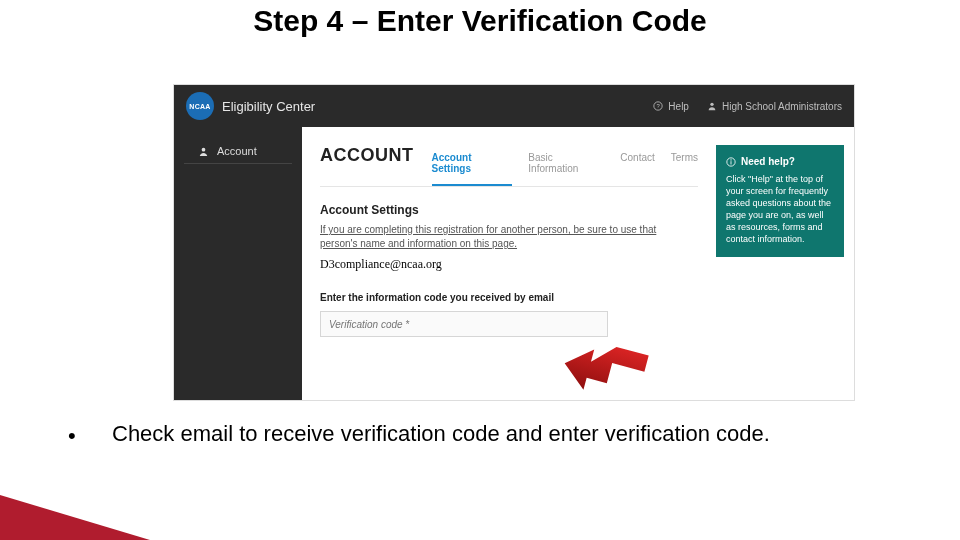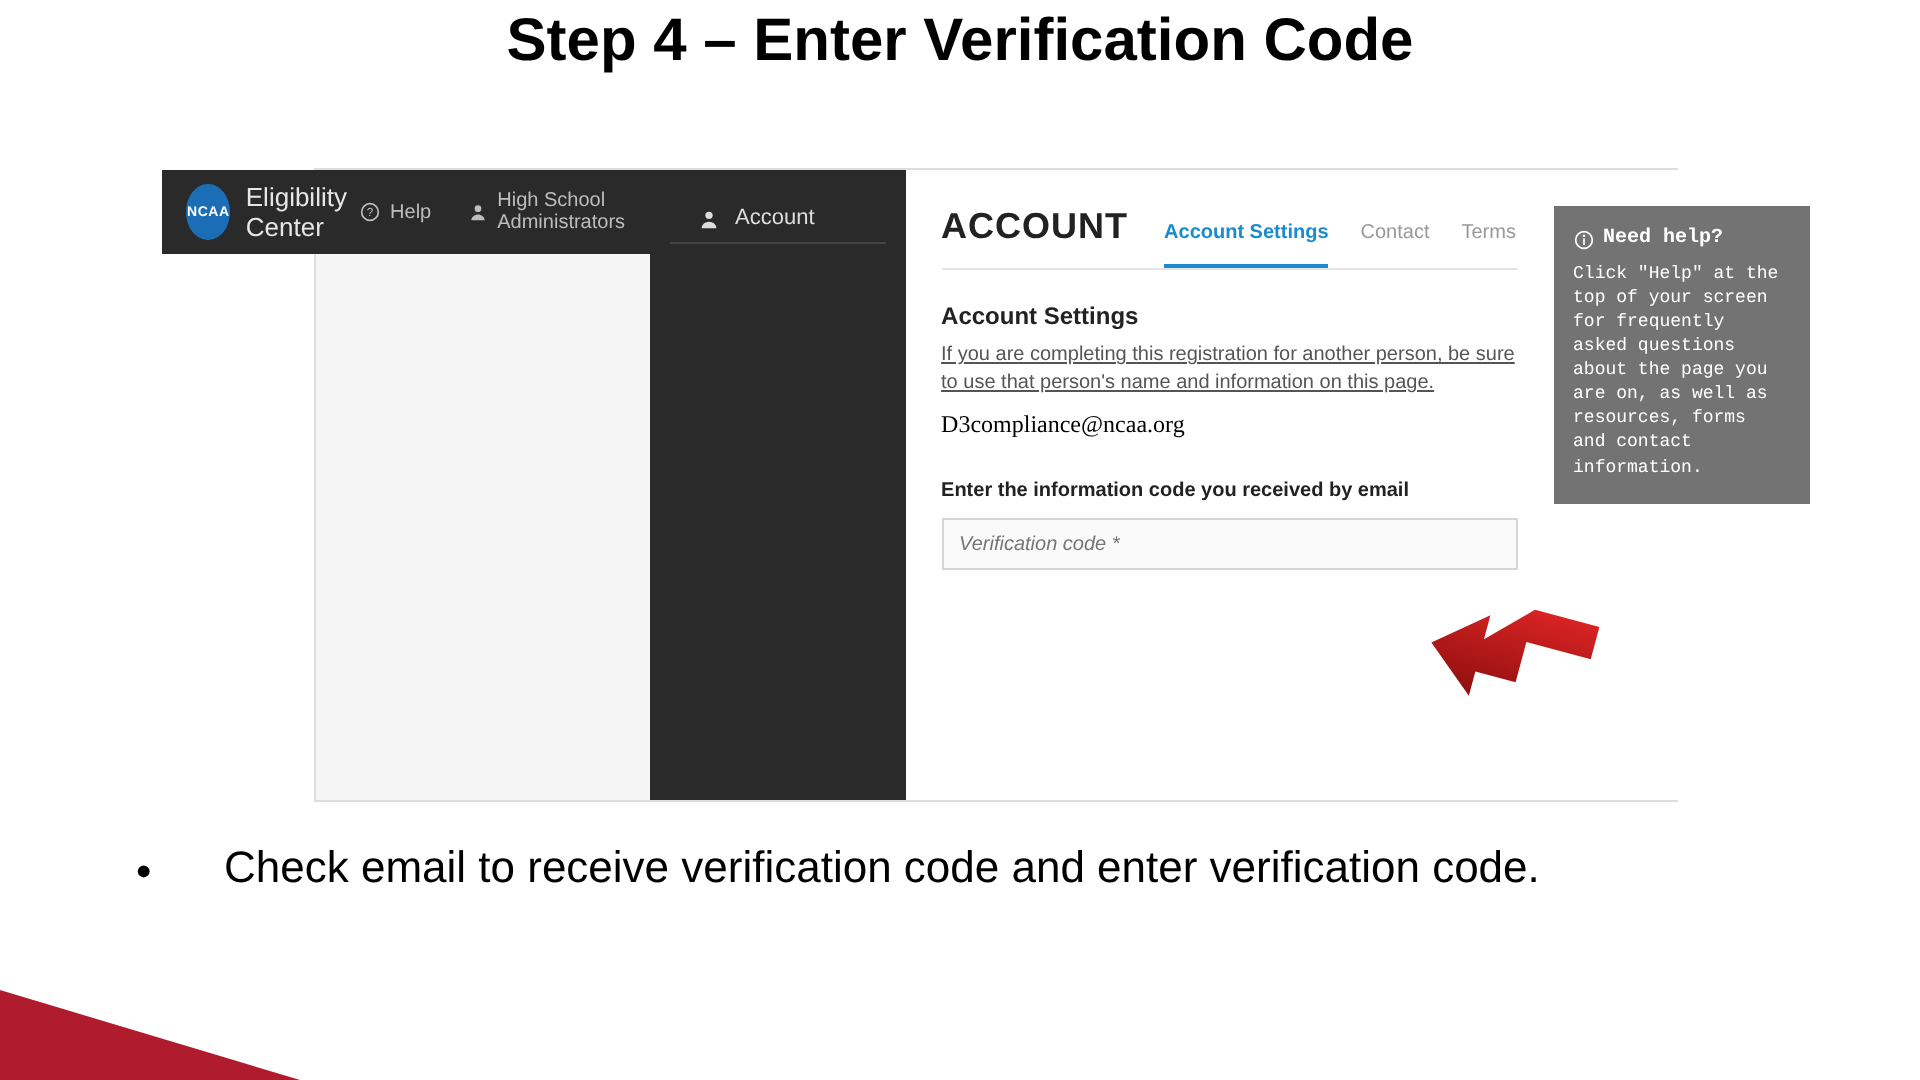--- a/index.html
+++ b/index.html
@@ -4,27 +4,26 @@
 <style>
   * { box-sizing: border-box; margin: 0; padding: 0; }
   html, body { width: 960px; height: 540px; font-family: Arial, Helvetica, sans-serif; background: #fff; overflow: hidden; }
 
   .slide { position: relative; width: 960px; height: 540px; }
 
   .title { text-align: center; font-size: 30px; font-weight: bold; color: #000; padding-top: 4px; }
 
   .screenshot {
     position: absolute;
-    left: 158px; top: 85px;
+    left: 174px; top: 85px;
     width: 680px; height: 315px;
     background: #f5f5f5;
-    display: flex; flex-direction: row;
+    display: flex; flex-direction: column;
     box-shadow: 0 0 0 1px #ddd;
     font-size: 10px;
-    justify-content: center;
   }
 
   .topbar {
     height: 42px; background: #2a2a2a; color: #cfcfcf;
     display: flex; align-items: center; padding: 0 12px;
     justify-content: space-between;
   }
   .topbar-left { display: flex; align-items: center; gap: 8px; }
   .ncaa-logo {
     width: 28px; height: 28px; border-radius: 50%; background: #1b6db5;
@@ -79,22 +78,22 @@
     position: absolute;
     left: 260px; top: 218px;
     width: 88px; height: 50px;
   }
 
   .right-col {
     width: 138px; padding: 18px 10px 0 0;
     display: flex; flex-direction: column; gap: 14px;
   }
   .help-box {
-    background: #737373; color: #fff; padding: 10px 10px 12px 10px;
-    font-size: 9px; line-height: 1.35; font-family: Liberation Mono, monospace;
+    background: #0f766e; color: #fff; padding: 10px 10px 12px 10px;
+    font-size: 9px; line-height: 1.35;
   }
   .help-title { display:flex; align-items:center; gap:5px; font-weight: bold; font-size: 10px; margin-bottom: 4px; }
   .help-icon { width:10px; height:10px; display:inline-flex; }
 
   .acc-creation { font-size: 10px; color: #555; padding: 0 2px; }
   .acc-creation-title { font-size: 10px; letter-spacing: 0.5px; color: #444; margin-bottom: 6px; }
   .acc-creation-body { font-size: 9px; color: #888; line-height: 1.35; }
 
   .bullet {
     position: absolute; left: 90px; top: 420px;
@@ -175,20 +174,21 @@
           </span>
           <span>Account</span>
         </div>
       </div>
 
       <div class="main">
         <div class="account-header">
           <div class="account-title">ACCOUNT</div>
           <div class="tabs">
             <div class="tab active">Account Settings</div>
+            <div class="tab">Basic Information</div>
             <div class="tab">Contact</div>
             <div class="tab">Terms</div>
           </div>
         </div>
 
         <div class="section-title">Account Settings</div>
         <div class="section-desc">If you are completing this registration for another person, be sure to use that person's name and information on this page.</div>
 
         <div class="email-overlay">D3compliance@ncaa.org</div>
 

